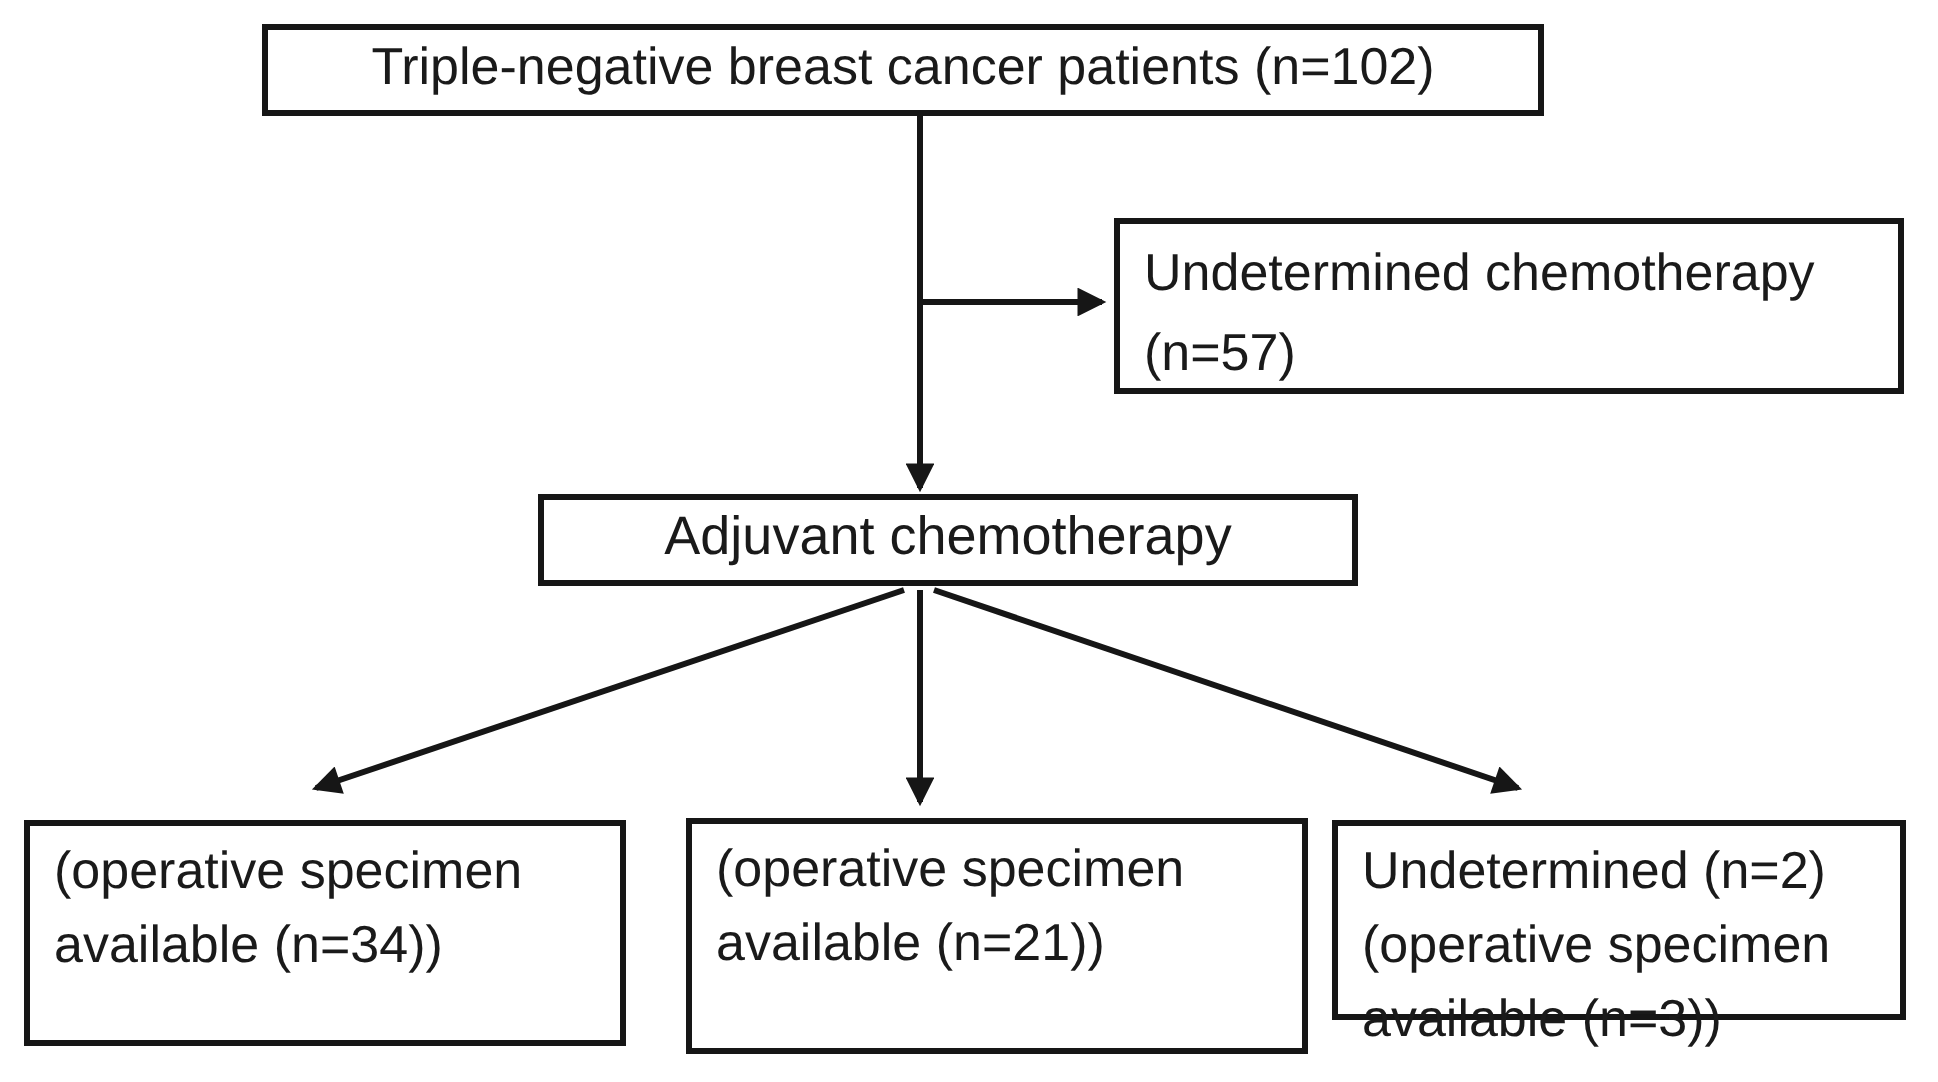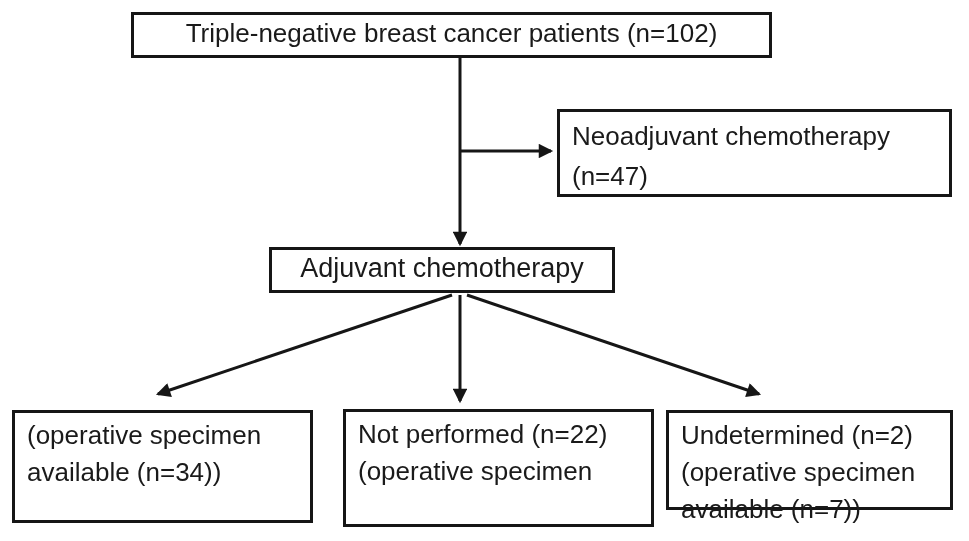--- a/index.html
+++ b/index.html
@@ -30,21 +30,21 @@
     display:flex;align-items:flex-start;justify-content:center;
     text-align:center;
   }
   .node.multiline{
     display:flex;flex-direction:column;justify-content:flex-start;
     padding:4px 10px 0 12px;
     text-align:left;
   }
   .node-root{left:131px;top:12px;width:641px;height:46px;}
   .node-neoadjuvant{left:557px;top:109px;width:395px;height:88px;line-height:40px;}
-  .node-adjuvant{left:269px;top:247px;width:346px;height:46px;font-size:27px;}
+  .node-adjuvant{left:269px;top:247px;width:410px;height:46px;font-size:27px;}
   .node-performed{left:12px;top:410px;width:301px;height:113px;}
   .node-not-performed{left:343px;top:409px;width:311px;height:118px;}
   .node-undetermined{left:666px;top:410px;width:287px;height:100px;}
   .node-line{white-space:nowrap;}
 </style>
 </head>
 <body>
 
 <div class="stage">
 
@@ -59,37 +59,37 @@
     <line x1="452" y1="295" x2="158" y2="394" stroke="#161616" stroke-width="3" marker-end="url(#arrowhead)"></line>
     <line x1="460" y1="295" x2="460" y2="401" stroke="#161616" stroke-width="3" marker-end="url(#arrowhead)"></line>
     <line x1="467" y1="295" x2="759" y2="394" stroke="#161616" stroke-width="3" marker-end="url(#arrowhead)"></line>
   </svg>
 
   <div class="node centered node-root">
     <span class="node-line">Triple-negative breast cancer patients (n=102)</span>
   </div>
 
   <div class="node multiline node-neoadjuvant">
-    <div class="node-line">Neoadjuvant chemotherapy</div>
-    <div class="node-line">(n=47)</div>
+    <div class="node-line">Undetermined chemotherapy</div>
+    <div class="node-line">(n=57)</div>
   </div>
 
   <div class="node centered node-adjuvant">
     <span class="node-line">Adjuvant chemotherapy</span>
   </div>
 
   <div class="node multiline node-performed">
     <div class="node-line">(operative specimen</div>
     <div class="node-line">available (n=34))</div>
   </div>
 
   <div class="node multiline node-not-performed">
-    <div class="node-line">Not performed (n=22)</div>
     <div class="node-line">(operative specimen</div>
+    <div class="node-line">available (n=21))</div>
   </div>
 
   <div class="node multiline node-undetermined">
     <div class="node-line">Undetermined (n=2)</div>
     <div class="node-line">(operative specimen</div>
-    <div class="node-line">available (n=7))</div>
+    <div class="node-line">available (n=3))</div>
   </div>
 
 </div>
 
 </body></html>

